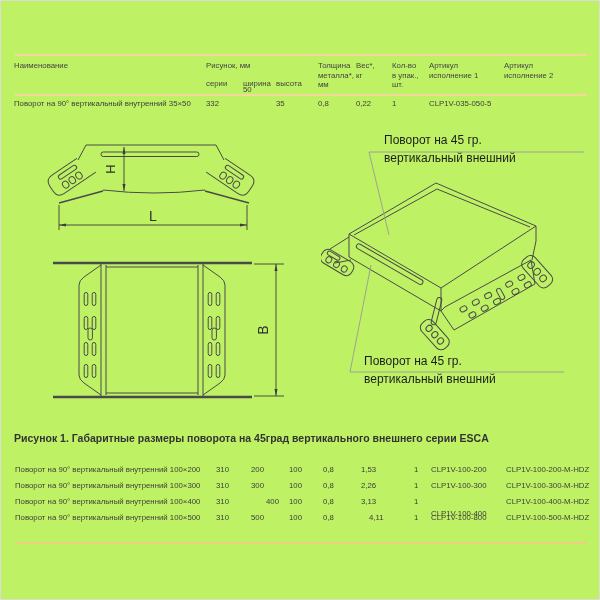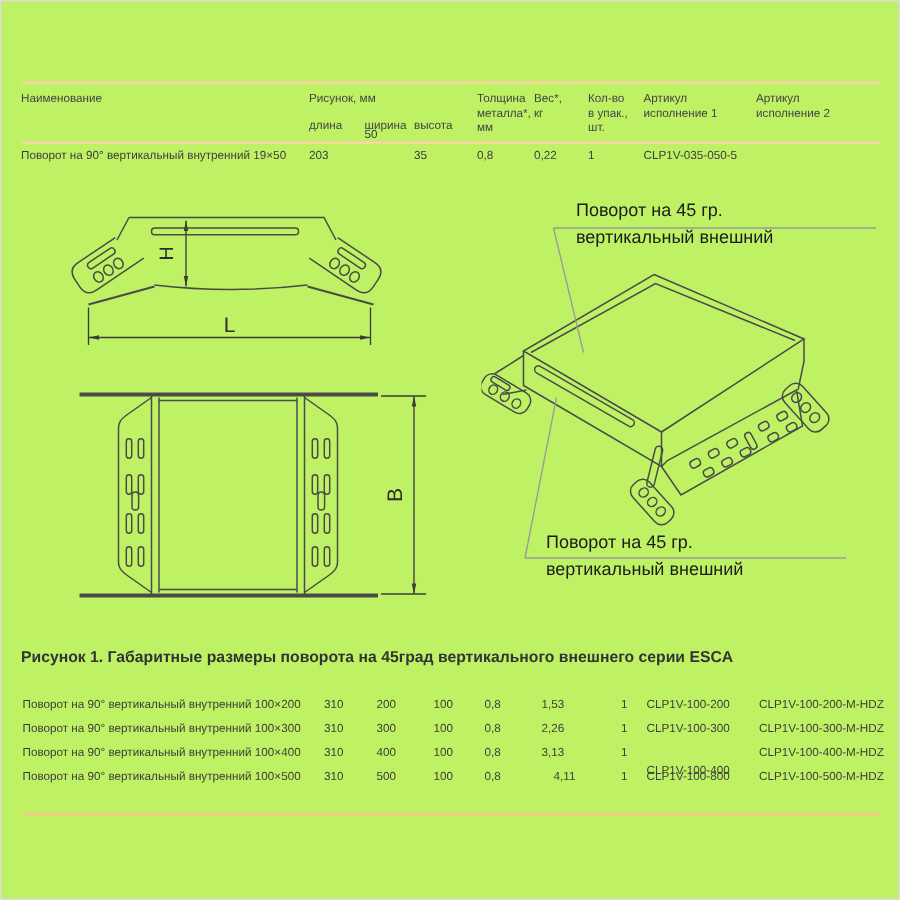--- a/index.html
+++ b/index.html
@@ -22,39 +22,39 @@
 
 <div class="page">
 
   <div class="hline" style="top:53px"></div>
   <div class="hline" style="top:93px"></div>
   <div class="hline bot" style="top:541px"></div>
 
   <div>
     <div class="th" style="left:13px;top:60px">Наименование</div>
     <div class="th" style="left:205px;top:60px">Рисунок, мм</div>
-    <div class="th" style="left:205px;top:78px">длина</div>
+    <div class="th" style="left:205px;top:78px">серии</div>
     <div class="th" style="left:242px;top:78px">ширина</div>
     <div class="th" style="left:275px;top:78px">высота</div>
     <div class="th" style="left:317px;top:60px">Толщина
 металла*,
 мм</div>
     <div class="th" style="left:355px;top:60px">Вес*,
 кг</div>
     <div class="th" style="left:391px;top:60px">Кол-во
 в упак.,
 шт.</div>
     <div class="th" style="left:428px;top:60px">Артикул
 исполнение 1</div>
     <div class="th" style="left:503px;top:60px">Артикул
 исполнение 2</div>
 
     <div>
-      <div class="td" style="left:13px;top:98px">Поворот на 90° вертикальный внутренний 19×50</div>
-      <div class="td" style="left:205px;top:98px">203</div>
+      <div class="td" style="left:13px;top:98px">Поворот на 90° вертикальный внутренний 35×50</div>
+      <div class="td" style="left:205px;top:98px">332</div>
       <div class="td" style="left:242px;top:84px">50</div>
       <div class="td" style="left:275px;top:98px">35</div>
       <div class="td" style="left:317px;top:98px">0,8</div>
       <div class="td" style="left:355px;top:98px">0,22</div>
       <div class="td" style="left:391px;top:98px">1</div>
       <div class="td" style="left:428px;top:98px">CLP1V-035-050-5</div>
       <div class="td" style="left:503px;top:98px"></div>
     </div>
   </div>
 
@@ -238,21 +238,21 @@
       <div class="td" style="left:288px;top:480px">100</div>
       <div class="td" style="left:322px;top:480px">0,8</div>
       <div class="td" style="left:360px;top:480px">2,26</div>
       <div class="td" style="left:413px;top:480px">1</div>
       <div class="td" style="left:430px;top:480px">CLP1V-100-300</div>
       <div class="td" style="left:505px;top:480px">CLP1V-100-300-M-HDZ</div>
     </div>
     <div>
       <div class="td" style="left:14px;top:496px">Поворот на 90° вертикальный внутренний 100×400</div>
       <div class="td" style="left:215px;top:496px">310</div>
-      <div class="td" style="left:250px;top:496px">400</div>
+      <div class="td" style="left:265px;top:496px">400</div>
       <div class="td" style="left:288px;top:496px">100</div>
       <div class="td" style="left:322px;top:496px">0,8</div>
       <div class="td" style="left:360px;top:496px">3,13</div>
       <div class="td" style="left:413px;top:496px">1</div>
       <div class="td" style="left:430px;top:508px">CLP1V-100-400</div>
       <div class="td" style="left:505px;top:496px">CLP1V-100-400-M-HDZ</div>
     </div>
     <div>
       <div class="td" style="left:14px;top:512px">Поворот на 90° вертикальный внутренний 100×500</div>
       <div class="td" style="left:215px;top:512px">310</div>

